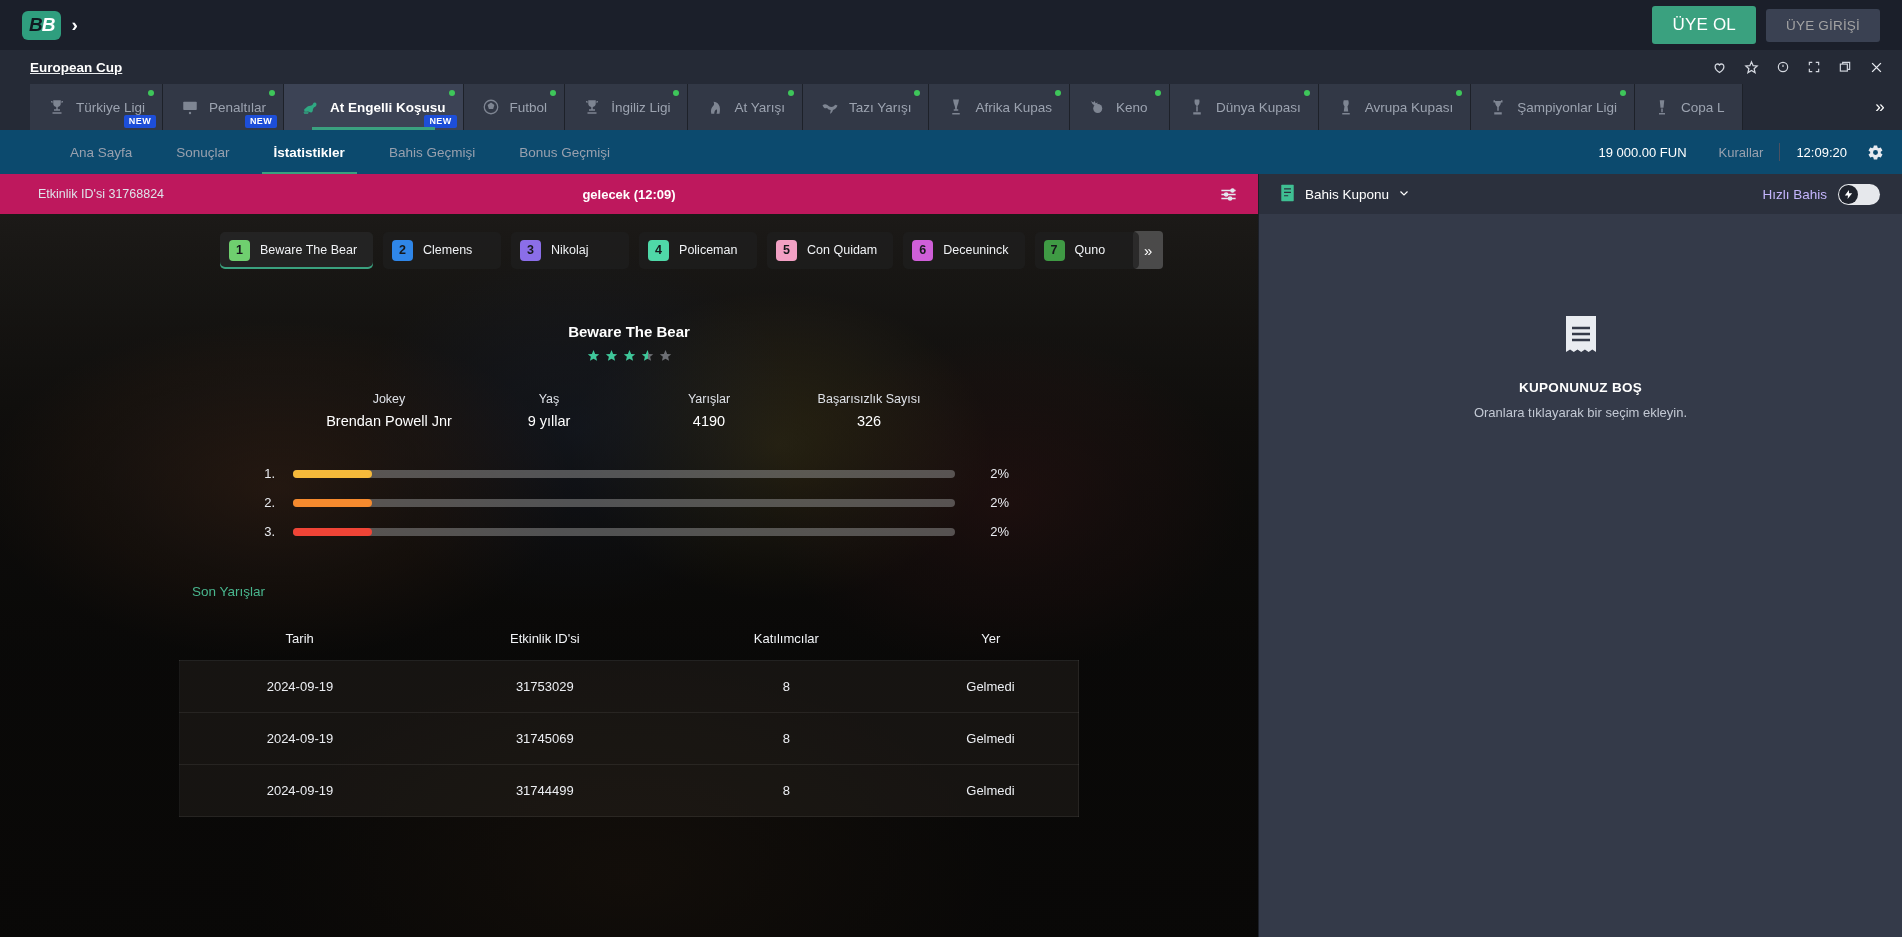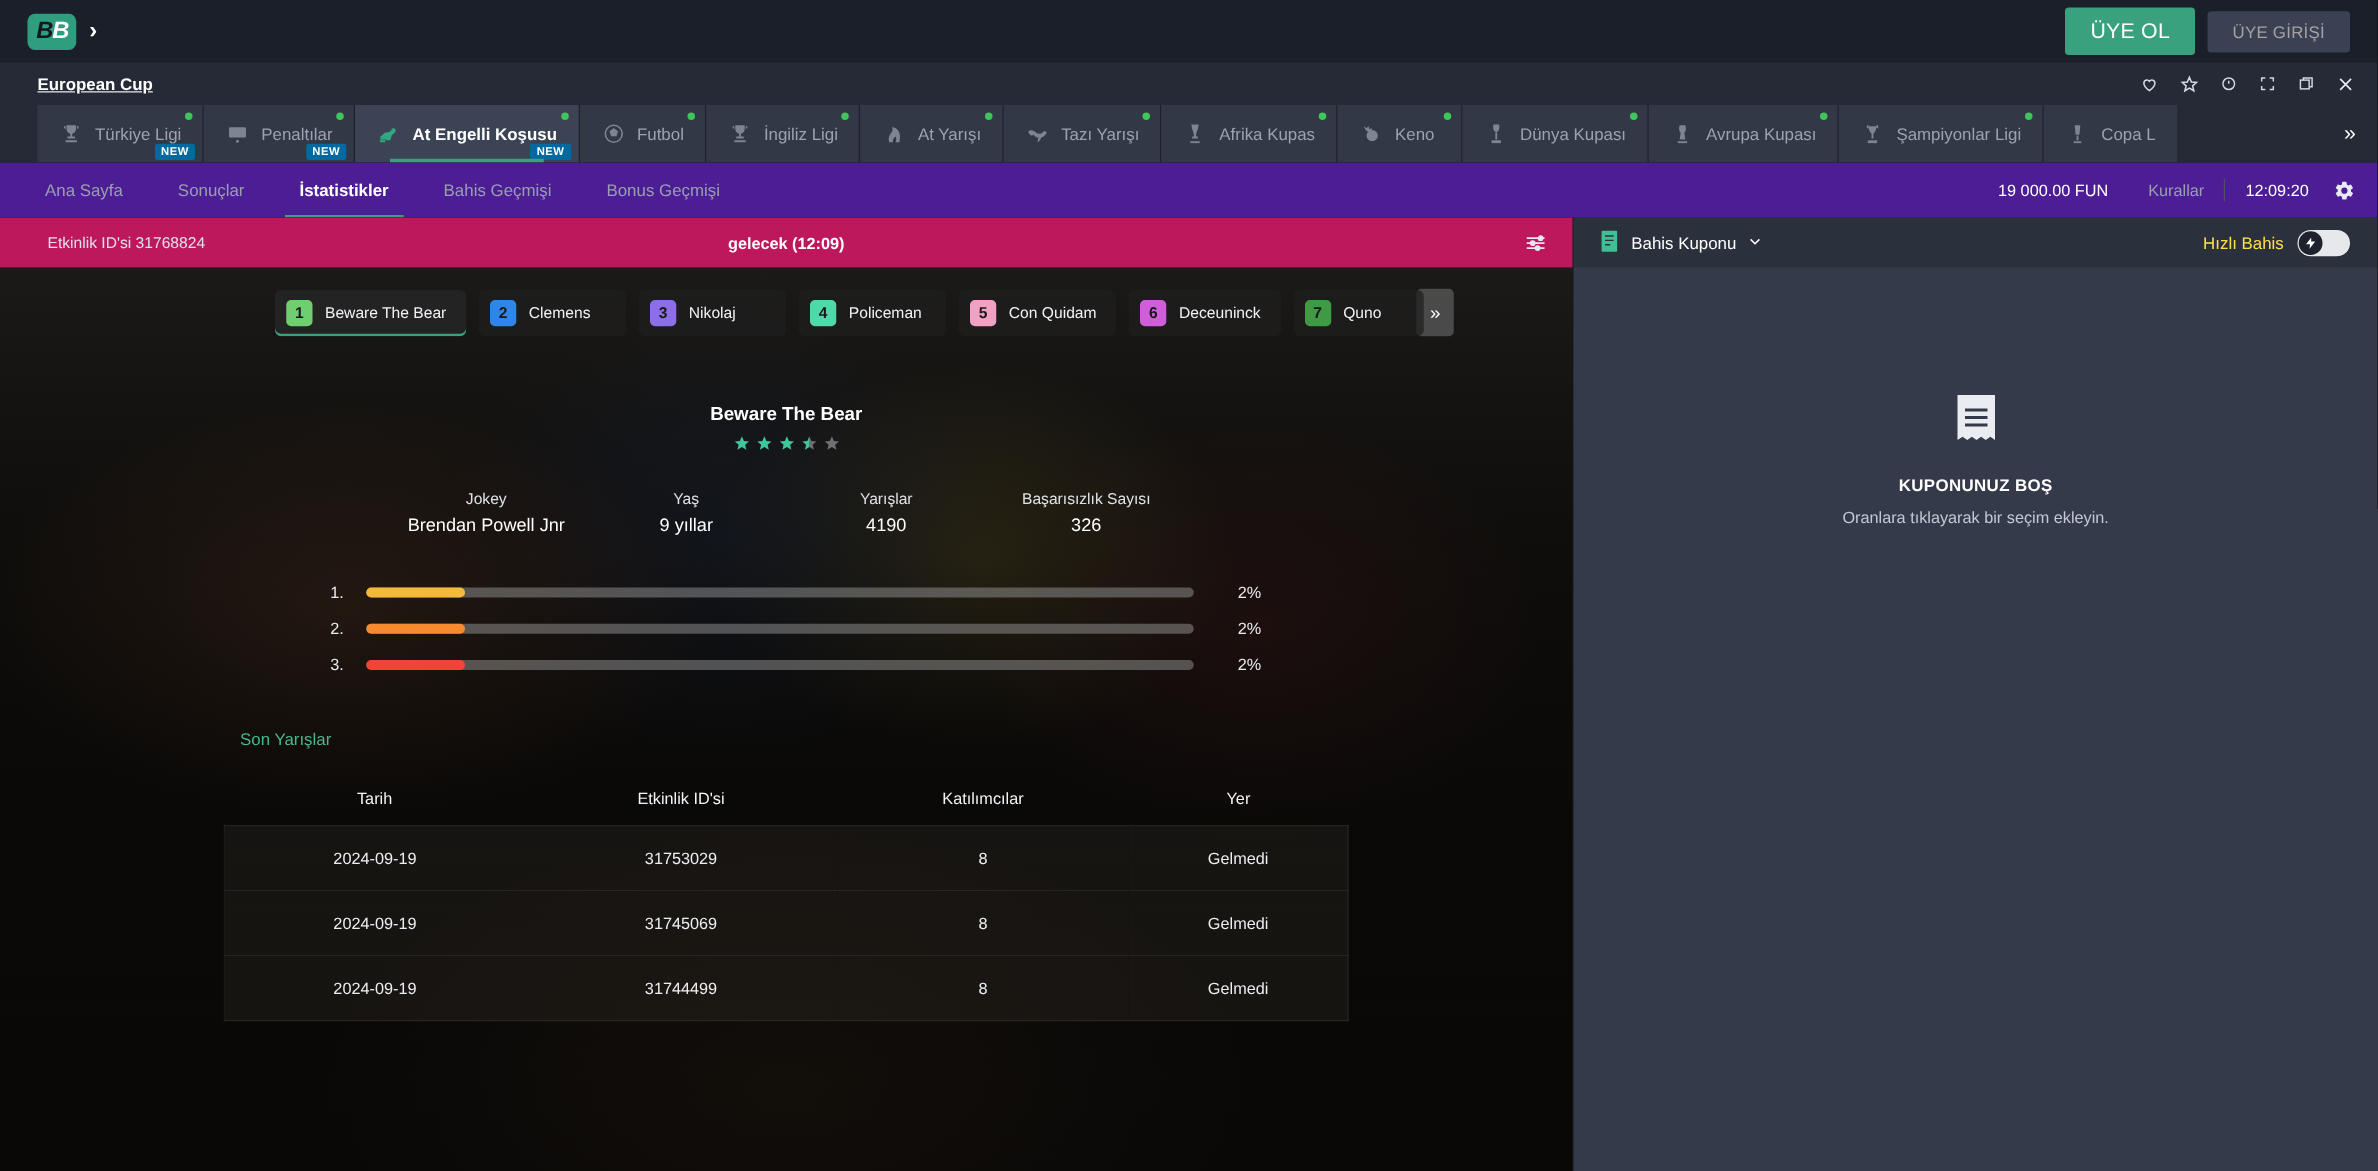--- a/index.html
+++ b/index.html
@@ -91,38 +91,38 @@
   }
   .sporttab .tico { width: 20px; height: 20px; display: flex; align-items: center; justify-content: center; opacity: .72; }
   .sporttab.active .tico { opacity: 1; }
   .dot-live {
     position: absolute; top: 6px; right: 8px;
     width: 6px; height: 6px; border-radius: 50%;
     background: #3ec65a;
   }
   .badge-new {
     position: absolute; bottom: 2px; right: 6px;
-    background: #0369a1; color: #fff;
+    background: #1d4ed8; color: #fff;
     font-size: 9px; font-weight: bold;
     padding: 1px 5px 2px; border-radius: 2px;
     letter-spacing: .4px;
   }
   .tabs-more {
     margin-left: auto;
     display: flex; align-items: center; justify-content: center;
     width: 44px; color: #fff; font-size: 17px; cursor: pointer;
     background: #252a36;
   }
 
   
   .subnav {
     height: 44px; width: 100%;
-    background: #4c1d95;
+    background: #0c4a6e;
     display: flex; align-items: stretch;
-    padding-left: 14px;
+    padding-left: 48px;
   }
   .subnav-item {
     display: flex; align-items: center;
     padding: 0 22px;
     font-size: 13.5px; color: #98a0ae;
     cursor: pointer; position: relative;
   }
   .subnav-item.active { color: #ffffff; font-weight: bold; }
   .subnav-item.active::after {
     content: ''; position: absolute; left: 10px; right: 10px; bottom: 0;
@@ -279,21 +279,21 @@
     height: 40px;
     display: flex; align-items: center;
     padding: 0 22px 0 20px;
     background: #2b303d;
   }
   .slip-title {
     display: flex; align-items: center; gap: 9px;
     font-size: 13.5px; color: #ffffff; cursor: pointer;
   }
   .slip-head-right { margin-left: auto; display: flex; align-items: center; gap: 11px; }
-  .fastbet-label { font-size: 13.5px; color: #fde047; }
+  .fastbet-label { font-size: 13.5px; color: #c4b5fd; }
   .toggle {
     width: 42px; height: 21px; border-radius: 11px;
     background: #e6e8ec; position: relative; cursor: pointer;
   }
   .toggle .knob {
     position: absolute; left: 1px; top: 1px;
     width: 19px; height: 19px; border-radius: 50%;
     background: #1e222c;
     display: flex; align-items: center; justify-content: center;
   }

